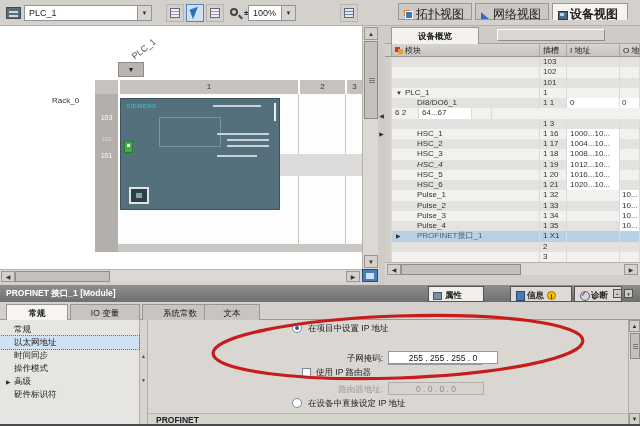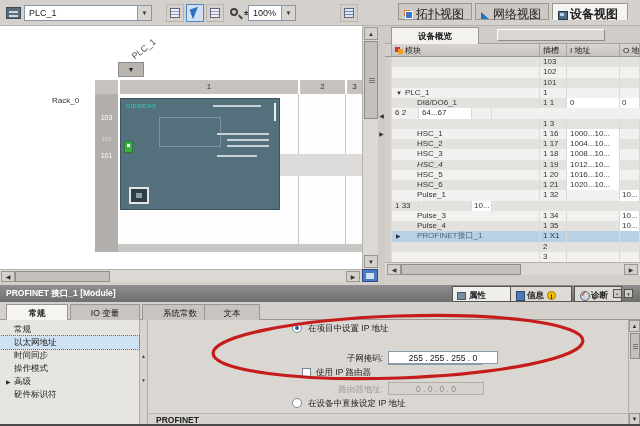--- a/index.html
+++ b/index.html
@@ -334,20 +334,21 @@
         </div>
         <div class="t-row">
           <div class="c-sel"></div>
           <div class="c-mod"><span class="exp"></span><span style="padding-left: 12px;">Pulse_1</span></div>
           <div class="c-slot">1 32</div>
           <div class="c-i"></div>
           <div class="c-o val">10...</div>
         </div>
         <div class="t-row alt">
           <div class="c-sel"></div>
+          <div class="c-mod"><span class="exp"></span><span style="padding-left: 12px;">Pulse_2</span></div>
           <div class="c-slot">1 33</div>
           <div class="c-i"></div>
           <div class="c-o val">10...</div>
         </div>
         <div class="t-row">
           <div class="c-sel"></div>
           <div class="c-mod"><span class="exp"></span><span style="padding-left: 12px;">Pulse_3</span></div>
           <div class="c-slot">1 34</div>
           <div class="c-i"></div>
           <div class="c-o val">10...</div>
@@ -384,21 +385,21 @@
     <div class="dov-hscroll">
       <div class="sbtn" style="left:2px; top:1px; height:11px; line-height:10px;">◀</div>
       <div class="dov-hthumb"></div>
       <div class="sbtn" style="left:239px; top:1px; height:11px; line-height:10px;">▶</div>
     </div>
   </div>
 
   <div class="props">
     <div class="ptitle">
       <span class="ttxt">PROFINET 接口_1 [Module]</span>
-      <div class="ptab on" style="left:452px; width:68px;"><span class="ic ic-props"></span><span>属性</span></div>
+      <div class="ptab on" style="left:428px; width:56px;"><span class="ic ic-props"></span><span>属性</span></div>
       <div class="ptab" style="left:510px; width:62px;"><span class="ic ic-info-b"></span><span>信息</span><span class="badge-i">i</span></div>
       <div class="ptab" style="left:574px; width:48px;"><span class="ic ic-diag"></span><span>诊断</span></div>
       <div class="wbtn" style="left:624px;">▾</div>
       <div class="wbtn" style="left:613px;">▪</div>
     </div>
     <div class="ptabs">
       <div class="stab on" style="left:6px; width:62px;">常规</div>
       <div class="stab" style="left:70px; width:70px;">IO 变量</div>
       <div class="stab" style="left:142px; width:76px;">系统常数</div>
       <div class="stab" style="left:204px; width:56px;">文本</div>

